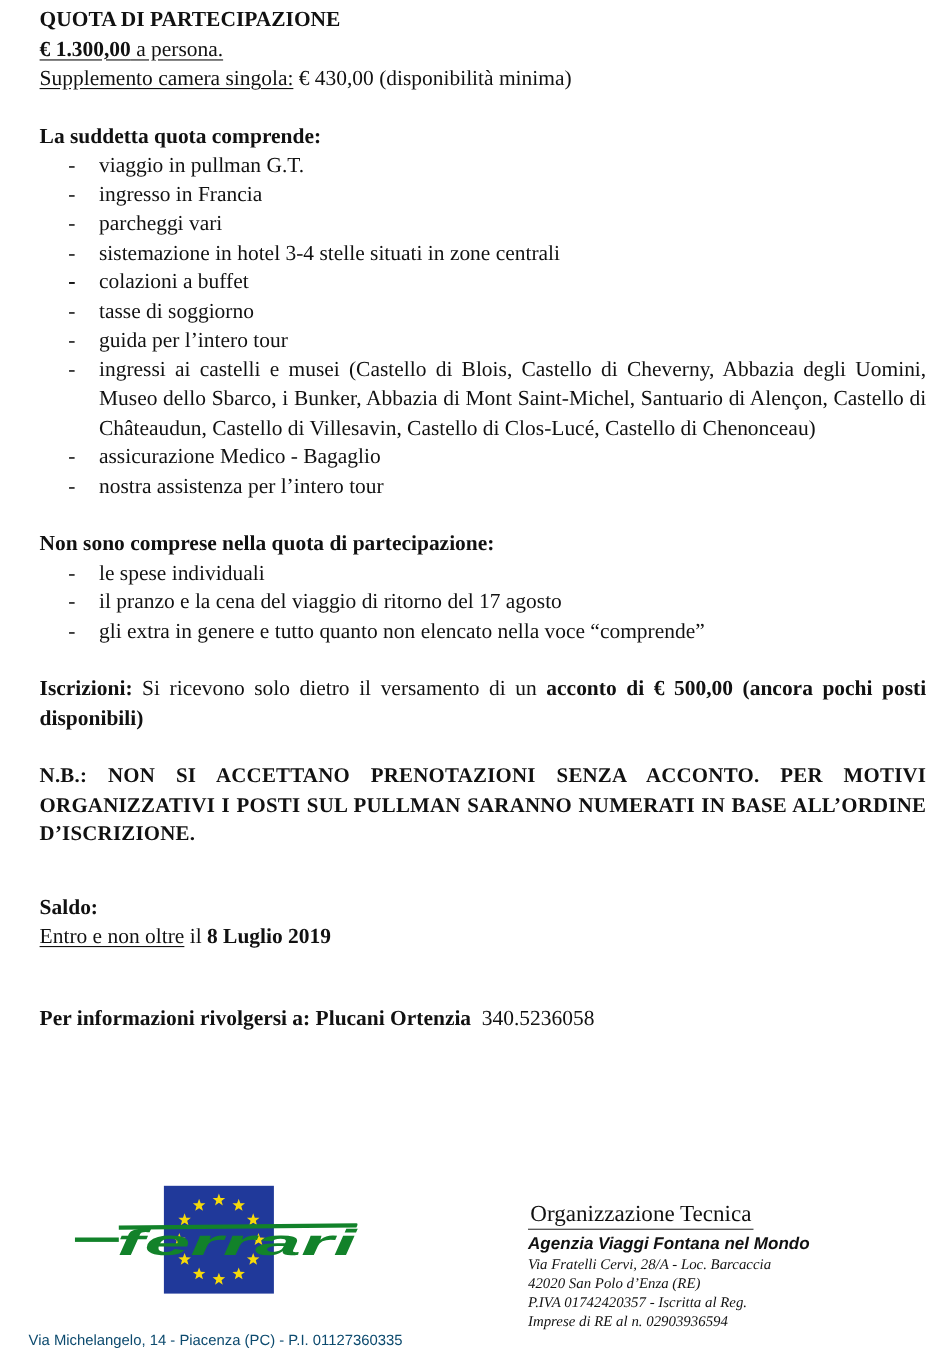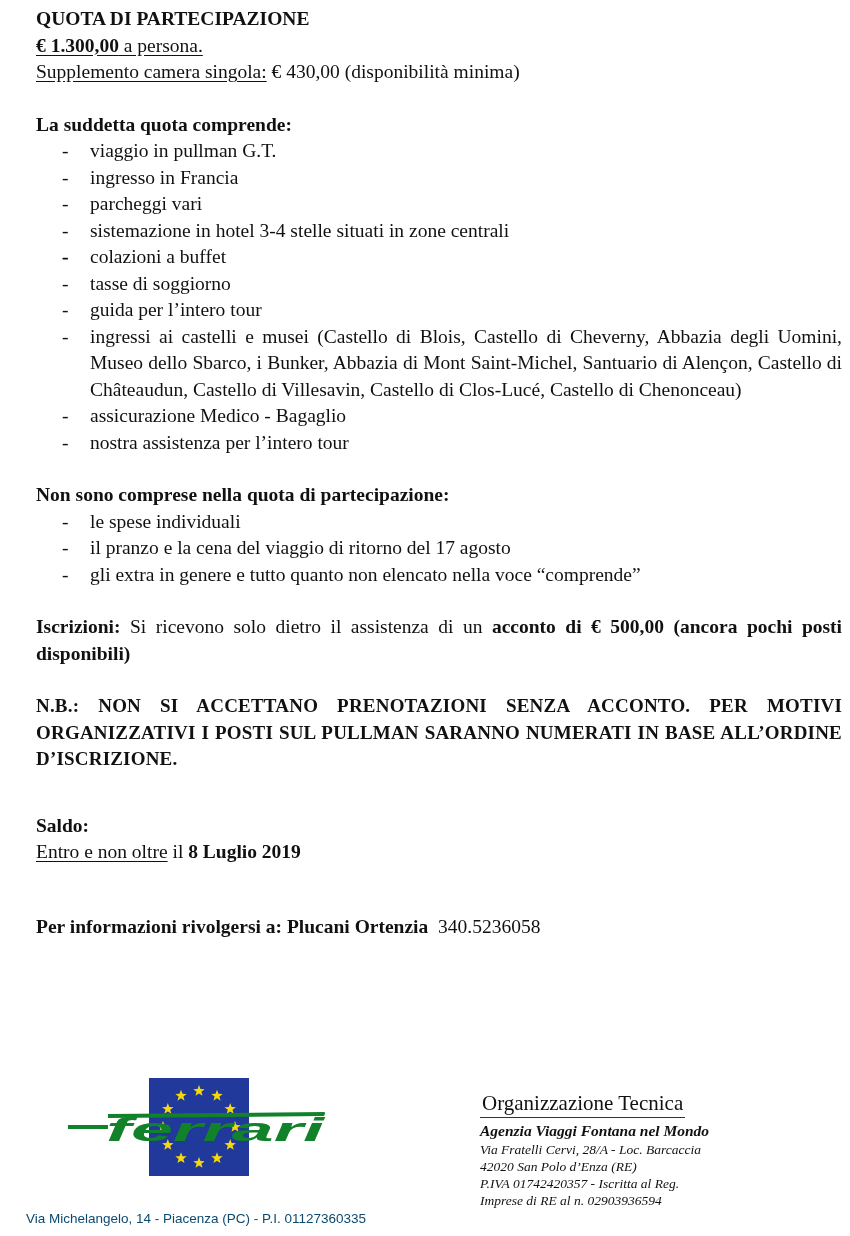--- a/index.html
+++ b/index.html
@@ -20,21 +20,21 @@
   .nb { text-align: justify; font-size: 19px; letter-spacing: 0.2px; }
   .info { margin-left: 0; width: 806px; }
   .footer-left { position: absolute; left: 0; top: 1070px; width: 420px; height: 166px; }
   .flag { position: absolute; left: 149px; top: 8px; width: 100px; height: 98px; background: #20399a; }
   .flag svg { width: 100%; height: 100%; }
   .brand { position: absolute; left: 68px; top: 40px; width: 258px; height: 34px; }
   .autonoleggio { position: absolute; left: 0; width: 390px; top: 116px; text-align: center; font-family: "Liberation Sans", sans-serif; font-size: 13px; color: #111; }
   .address-left { position: absolute; left: 26px; top: 141px; font-family: "Liberation Sans", sans-serif; font-size: 13.5px; color: #0c4a6e; white-space: nowrap; }
   .footer-right { position: absolute; left: 480px; top: 1090px; width: 290px; text-align: left; }
   .org-title { font-family: "Liberation Serif", serif; font-size: 21px; line-height: 26px; display: inline-block; border-bottom: 1px solid #333; padding: 0 2px 1px; }
-  .agency { font-family: Liberation Serif, serif; font-style: italic; font-weight: bold; font-size: 15.5px; line-height: 20px; margin-top: 3px; }
+  .agency { font-family: Liberation Sans, sans-serif; font-style: italic; font-weight: bold; font-size: 15.5px; line-height: 20px; margin-top: 3px; }
   .agency-line { font-family: "Liberation Serif", serif; font-style: italic; font-size: 13.5px; line-height: 17px; }
 </style>
 </head>
 <body>
 
 <div class="doc">
   <div class="line b">QUOTA DI PARTECIPAZIONE</div>
   <div class="line"><span class="u"><span class="b">€ 1.300,00</span><span> a persona.</span></span></div>
   <div class="line"><span class="u">Supplemento camera singola:</span><span> € 430,00 (disponibilità minima)</span></div>
   <div class="gap"></div>
@@ -56,21 +56,21 @@
   <div class="gap"></div>
 
   <div class="line b">Non sono comprese nella quota di partecipazione:</div>
   <ul class="dash">
     <li><span class="dash-mark">-</span><span>le spese individuali</span></li>
     <li><span class="dash-mark">-</span><span>il pranzo e la cena del viaggio di ritorno del 17 agosto</span></li>
     <li><span class="dash-mark">-</span><span>gli extra in genere e tutto quanto non elencato nella voce “comprende”</span></li>
   </ul>
   <div class="gap"></div>
 
-  <div class="just"><span class="b">Iscrizioni:</span><span> Si ricevono solo dietro il assistenza di un </span><span class="b">acconto di € 500,00 (ancora pochi posti disponibili)</span></div>
+  <div class="just"><span class="b">Iscrizioni:</span><span> Si ricevono solo dietro il versamento di un </span><span class="b">acconto di € 500,00 (ancora pochi posti disponibili)</span></div>
   <div class="gap"></div>
 
   <div class="nb b">N.B.: NON SI ACCETTANO PRENOTAZIONI SENZA ACCONTO. PER MOTIVI ORGANIZZATIVI I POSTI SUL PULLMAN SARANNO NUMERATI IN BASE ALL’ORDINE D’ISCRIZIONE.</div>
   <div style="height:14px"></div>
   <div class="gap"></div>
 
   <div class="line b">Saldo:</div>
   <div class="line"><span class="u">Entro e non oltre</span><span> il </span><span class="b">8 Luglio 2019</span></div>
   <div style="height:48px"></div>
 

